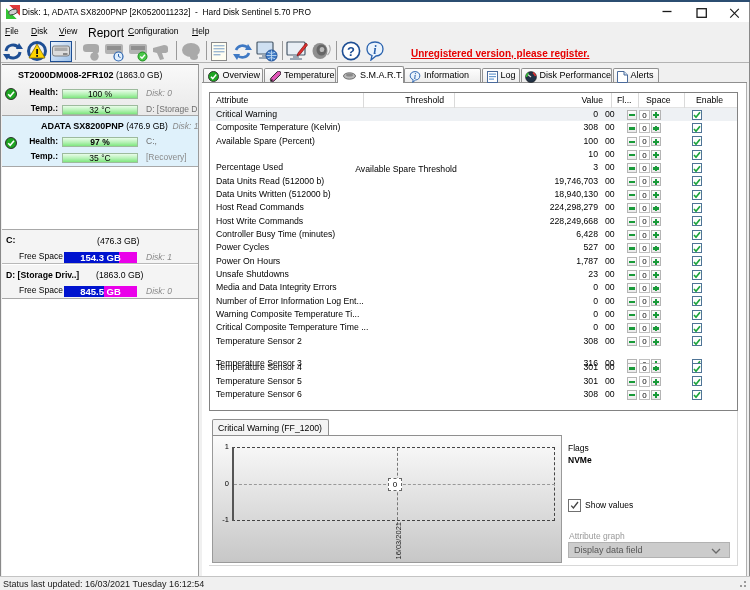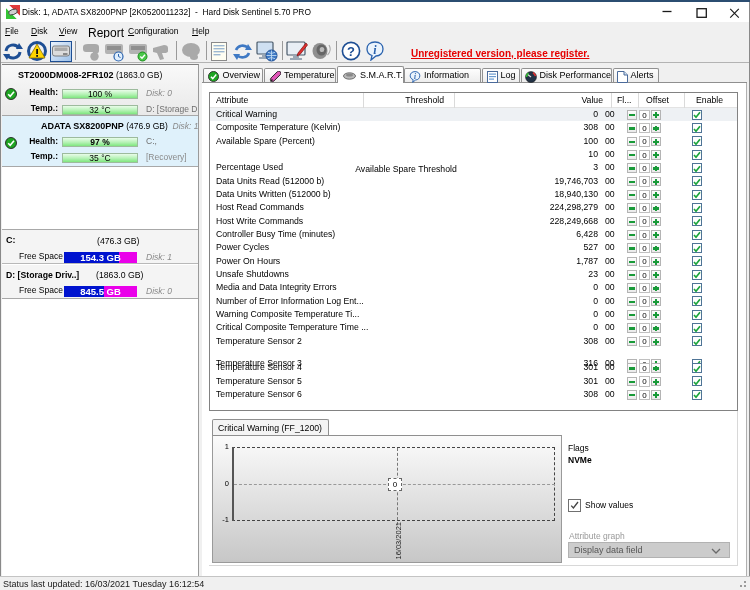--- a/index.html
+++ b/index.html
@@ -241,21 +241,21 @@
     </svg>
     <span style="position:absolute;left:17px;">Alerts</span>
   </div>
 
 <div class="abs" style="left:209px;top:92px;width:529px;height:319px;border:1px solid #828282;background:#fff;"></div>
 <div class="abs" style="left:210px;top:93px;width:527px;height:15px;border-bottom:1px solid #e3e3e3;background:#fff;"></div>
 <div class="abs rtxt" style="left:216px;top:94px;">Attribute</div>
 <div class="abs rtxt" style="left:380px;top:94px;width:64px;text-align:right;">Threshold</div>
 <div class="abs rtxt" style="left:530px;top:94px;width:73px;text-align:right;">Value</div>
 <div class="abs rtxt" style="left:617px;top:94px;">Fl...</div>
-<div class="abs rtxt" style="left:646px;top:94px;">Offset</div>
+<div class="abs rtxt" style="left:646px;top:94px;">Space</div>
 <div class="abs rtxt" style="left:696px;top:94px;">Enable</div>
 <div class="abs" style="left:363px;top:93px;width:1px;height:15px;background:#dadada;"></div>
 <div class="abs" style="left:454px;top:93px;width:1px;height:15px;background:#dadada;"></div>
 <div class="abs" style="left:611px;top:93px;width:1px;height:15px;background:#dadada;"></div>
 <div class="abs" style="left:638px;top:93px;width:1px;height:15px;background:#dadada;"></div>
 <div class="abs" style="left:684px;top:93px;width:1px;height:15px;background:#dadada;"></div>
 <div class="abs" style="left:210px;top:108.0px;width:527px;height:13.33px;background:#eef1f4;">
 <div class="abs rtxt" style="left:6px;top:0;width:380px;">Critical Warning</div>
 <div class="abs rtxt" style="left:300px;top:0;width:88px;text-align:right;">0</div>
 <div class="abs rtxt" style="left:395px;top:0;width:20px;">00</div>

